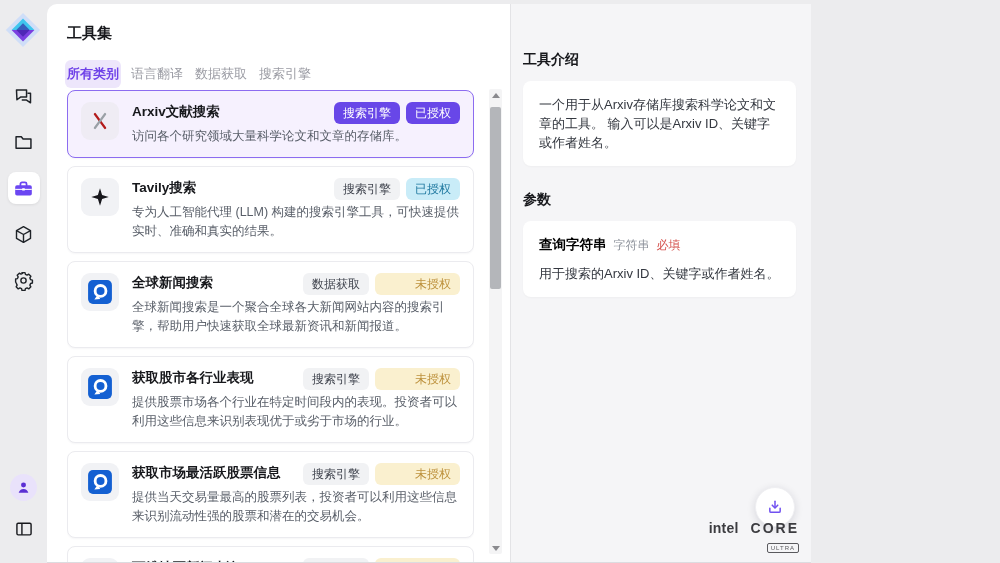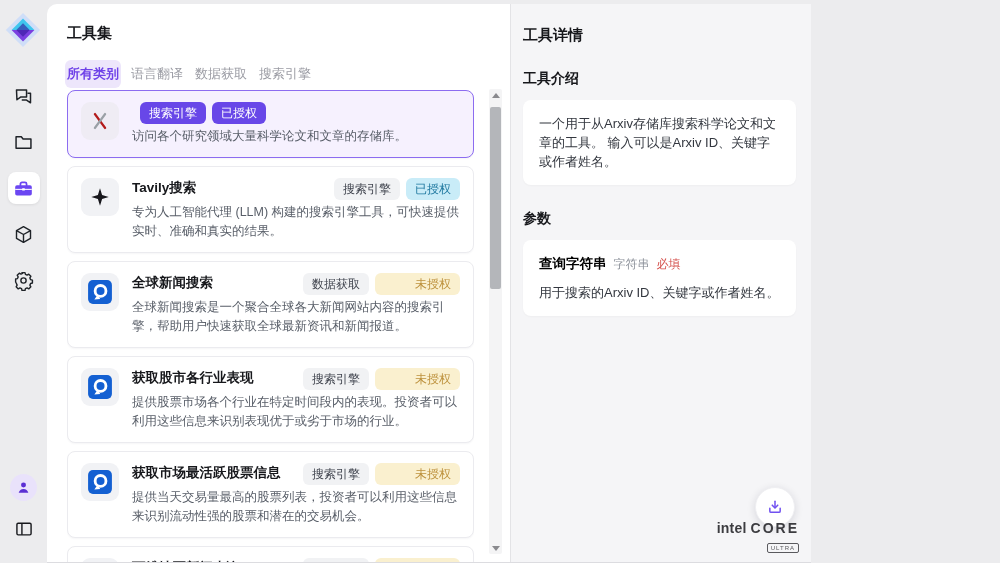--- a/index.html
+++ b/index.html
@@ -57,21 +57,21 @@
   .detail-card { background:#ffffff; border-radius:8px; padding:14px 16px; margin-top:12px; box-shadow:0 1px 2px rgba(20,20,40,.03); font-size:13px; color:#33373f; line-height:19px; }
   .param-line { display:flex; align-items:baseline; gap:7px; }
   .param-name { font-size:13.5px; font-weight:bold; color:#000000; }
   .param-type { font-size:12px; color:#8a8f98; }
   .param-required { font-size:12px; color:#d5524e; }
   .param-desc { margin-top:9px; font-size:13px; color:#33373f; }
 
   
   .fab { position:absolute; right:16px; bottom:36px; width:40px; height:40px; border-radius:50%; background:#ffffff; border:1px solid #efeff2; box-shadow:0 2px 8px rgba(30,30,60,.14); display:flex; align-items:center; justify-content:center; cursor:pointer; z-index:8; }
   .brand { position:absolute; right:12px; bottom:9px; z-index:8; text-align:right; color:#3c3c40; }
-  .brand-row { display:flex; align-items:baseline; gap:4px; justify-content:flex-end; }
+  .brand-row { display:flex; align-items:baseline; gap:12px; justify-content:flex-end; }
   .brand-intel { font-size:14px; font-weight:bold; letter-spacing:.2px; }
   .brand-core { font-size:14px; font-weight:bold; letter-spacing:2px; text-transform:uppercase; }
   .brand-badge { display:inline-block; font-size:6px; letter-spacing:1px; text-transform:uppercase; border:1px solid #5a5a5e; border-radius:2px; padding:1px 3px; color:#5a5a5e; margin-top:1px; }
 </style>
 </head>
 <body>
 
 <div class="app">
 
   <aside class="rail">
@@ -147,20 +147,21 @@
       <div class="tool-list" id="tool-list">
           <div class="tool-card selected">
     <span class="tool-icon">
               <svg viewBox="0 0 24 24" width="22" height="22">
                 <line x1="6.5" y1="4.5" x2="17.5" y2="19.5" stroke="#b31b1b" stroke-width="2.6" stroke-linecap="round"></line>
                 <line x1="17.5" y1="4.5" x2="6.5" y2="19.5" stroke="#9aa0a6" stroke-width="2.6" stroke-linecap="round"></line>
               </svg>
             </span>
     <div class="tool-body">
       <div class="tool-head">
+        <span class="tool-title">Arxiv文献搜索</span>
         <span class="badges">
           <span class="badge cat b-solid">搜索引擎</span>
           <span class="badge auth b-solid">已授权</span>
         </span>
       </div>
       <div class="tool-desc">访问各个研究领域大量科学论文和文章的存储库。</div>
     </div>
   </div>
           <div class="tool-card">
     <span class="tool-icon">
@@ -256,21 +257,20 @@
             <span class="tri-up"></span>
           </div>
         <div class="sb-thumb"></div>
         <div class="sb-arrow down">
             <span class="tri-down"></span>
           </div>
       </div>
     </section>
 
     <section class="details-panel">
-      <h1 class="details-title">工具详情</h1>
 
       <h2 class="section-heading">工具介绍</h2>
       <div class="detail-card">
         <span>一个用于从Arxiv存储库搜索科学论文和文章的工具。 输入可以是Arxiv ID、关键字或作者姓名。</span>
       </div>
 
       <h2 class="section-heading">参数</h2>
       <div class="detail-card">
         <div class="param-line">
           <span class="param-name">查询字符串</span>

